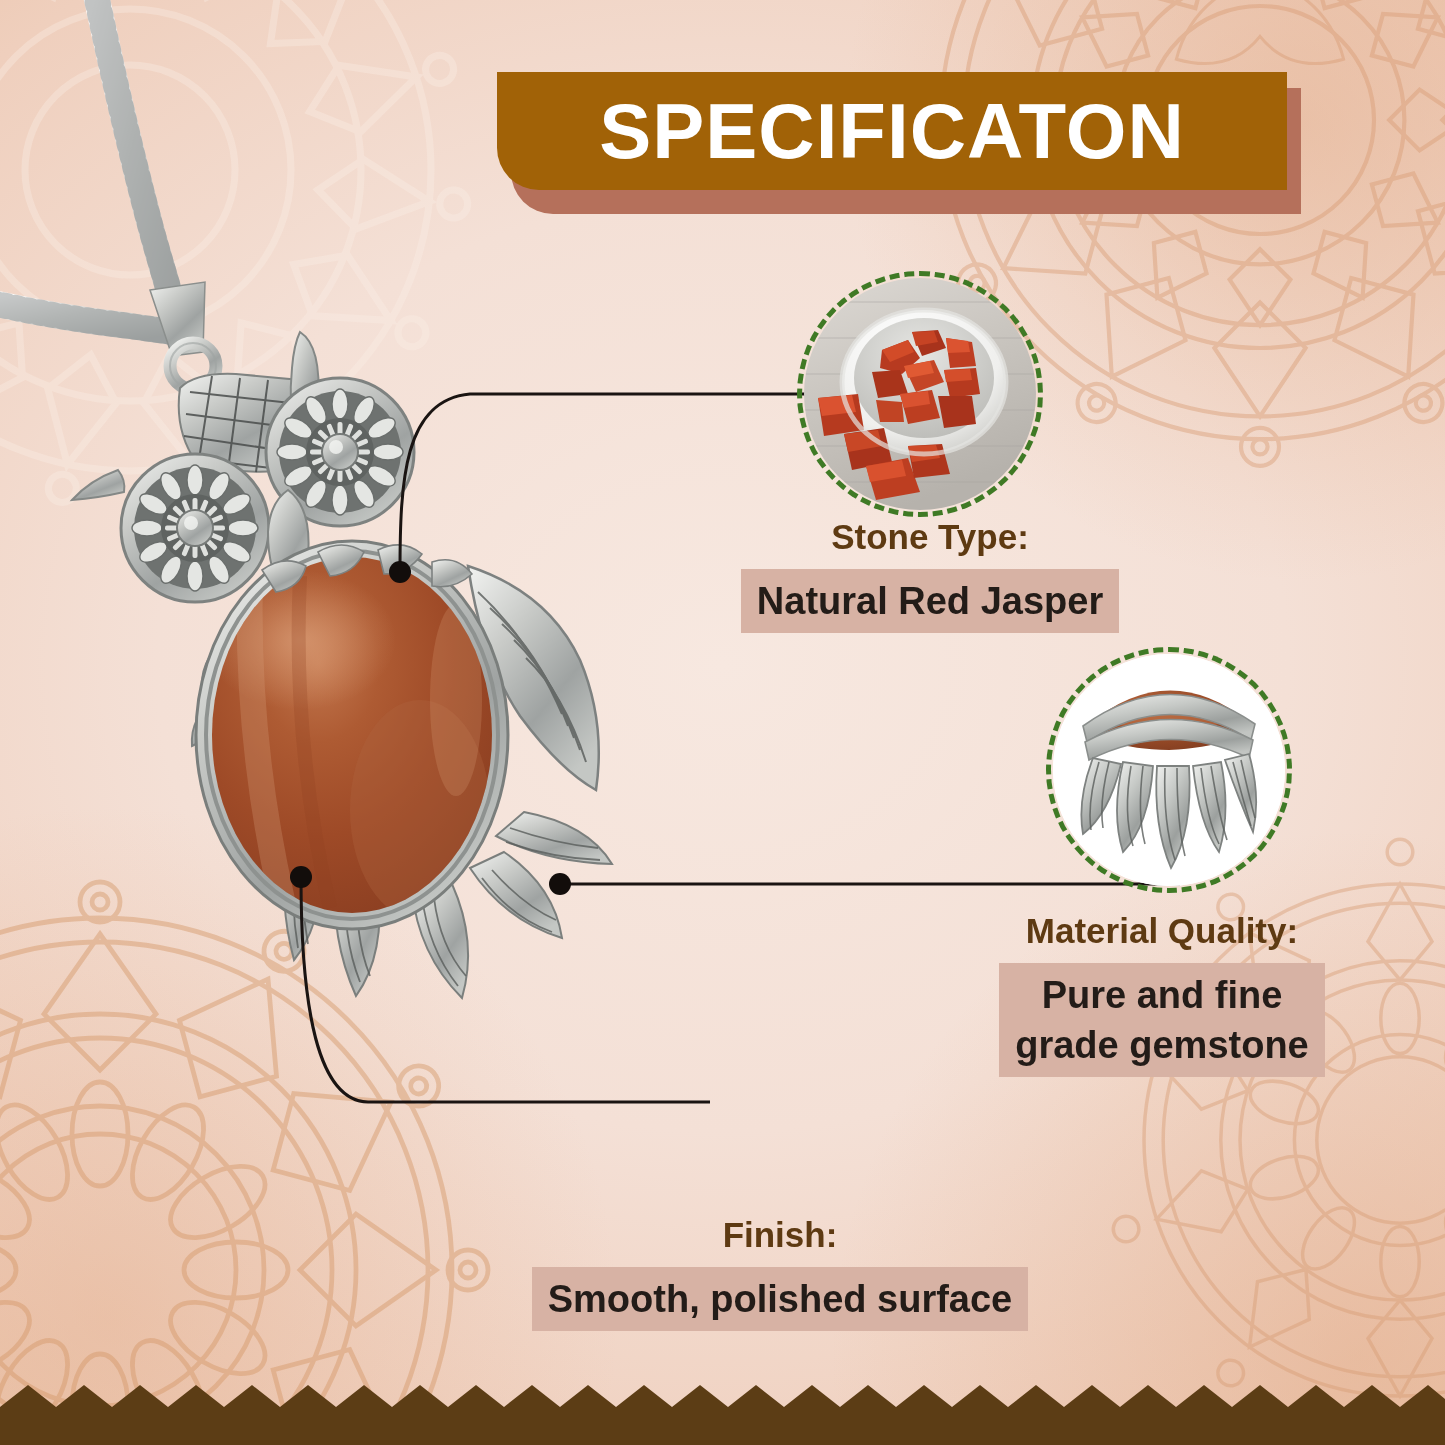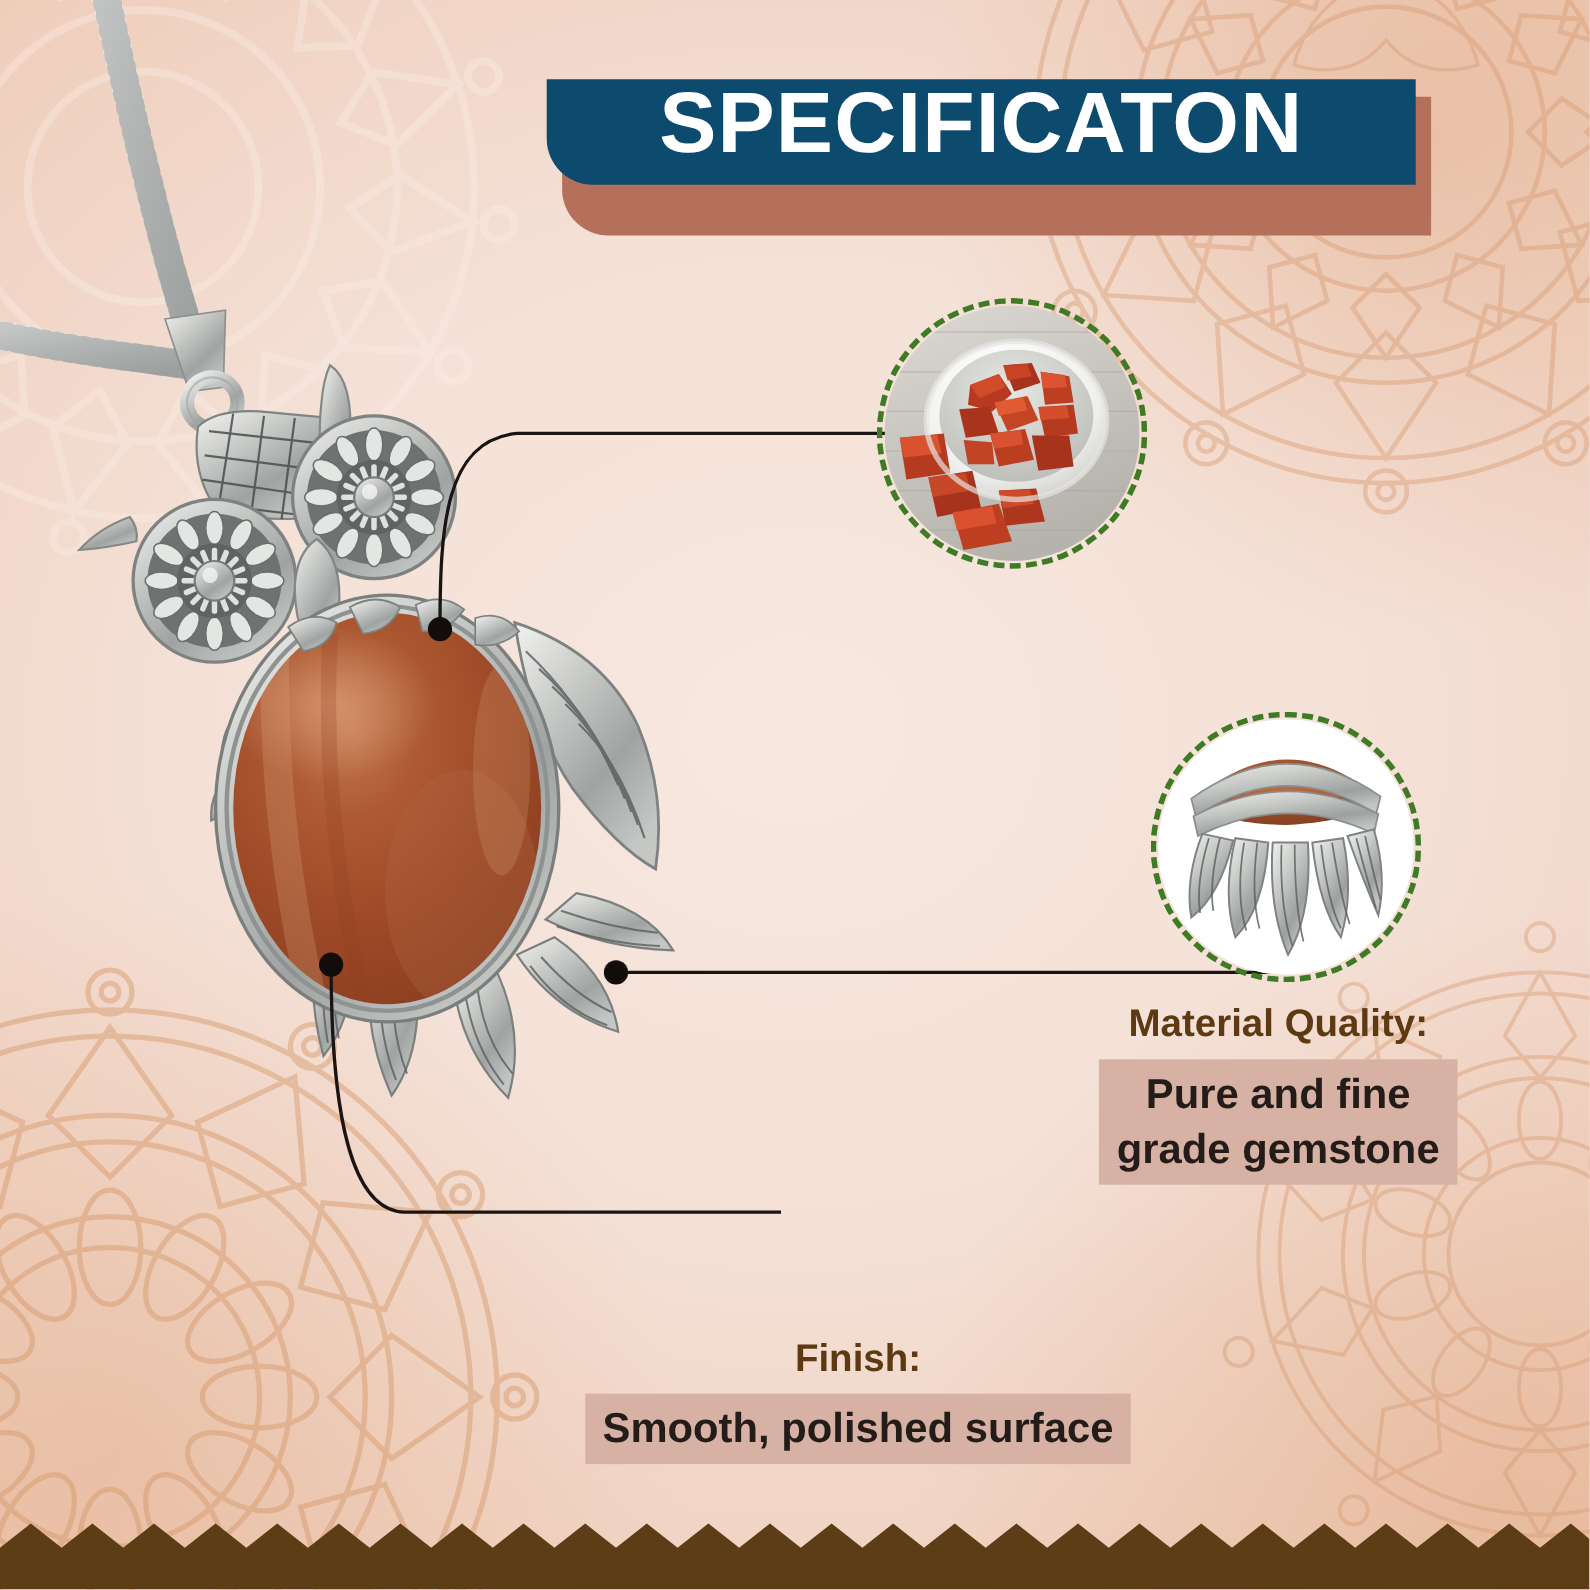--- a/index.html
+++ b/index.html
@@ -37,24 +37,24 @@
   }
 
   
   .banner-wrap{position:absolute;left:497px;top:72px;width:790px;height:134px;}
   .banner-shadow{
     position:absolute;left:14px;top:16px;width:790px;height:126px;
     background:#B5705B;
     border-radius:0 0 0 42px;
   }
   .banner{
-    position:absolute;left:0;top:0;width:790px;height:96px;
-    background:#0c4a6e;
+    position:absolute;left:0;top:0;width:790px;height:118px;
+    background:#a16207;
     border-radius:0 0 0 42px;
-    display:flex;justify-content:center;
+    display:flex;align-items:center;justify-content:center;
   }
   .banner-title{
     color:#FFFFFF;
     font-family:"Liberation Sans", sans-serif;
     font-weight:700;
     font-size:78px;
     letter-spacing:1px;
     line-height:1;
     white-space:nowrap;
   }
@@ -774,20 +774,24 @@
           <path d="M148 114 Q154 166 166 190"></path>
             <path d="M158 112 Q166 162 174 186"></path>
           <path d="M180 108 Q190 146 198 172"></path>
             <path d="M188 106 Q196 142 202 164"></path>
         </g>
       </svg>
     </div>
     <div class="photo-ring"></div>
   </div>
 
+  <div class="spec" id="spec-stone">
+    <span class="spec-label">Stone Type:</span>
+    <span class="spec-value">Natural Red Jasper</span>
+  </div>
 
   <div class="spec" id="spec-finish">
     <span class="spec-label">Finish:</span>
     <span class="spec-value">Smooth, polished surface</span>
   </div>
 
   <div class="spec" id="spec-material">
     <span class="spec-label">Material Quality:</span>
     <span class="spec-value">Pure and fine
 grade gemstone</span>

